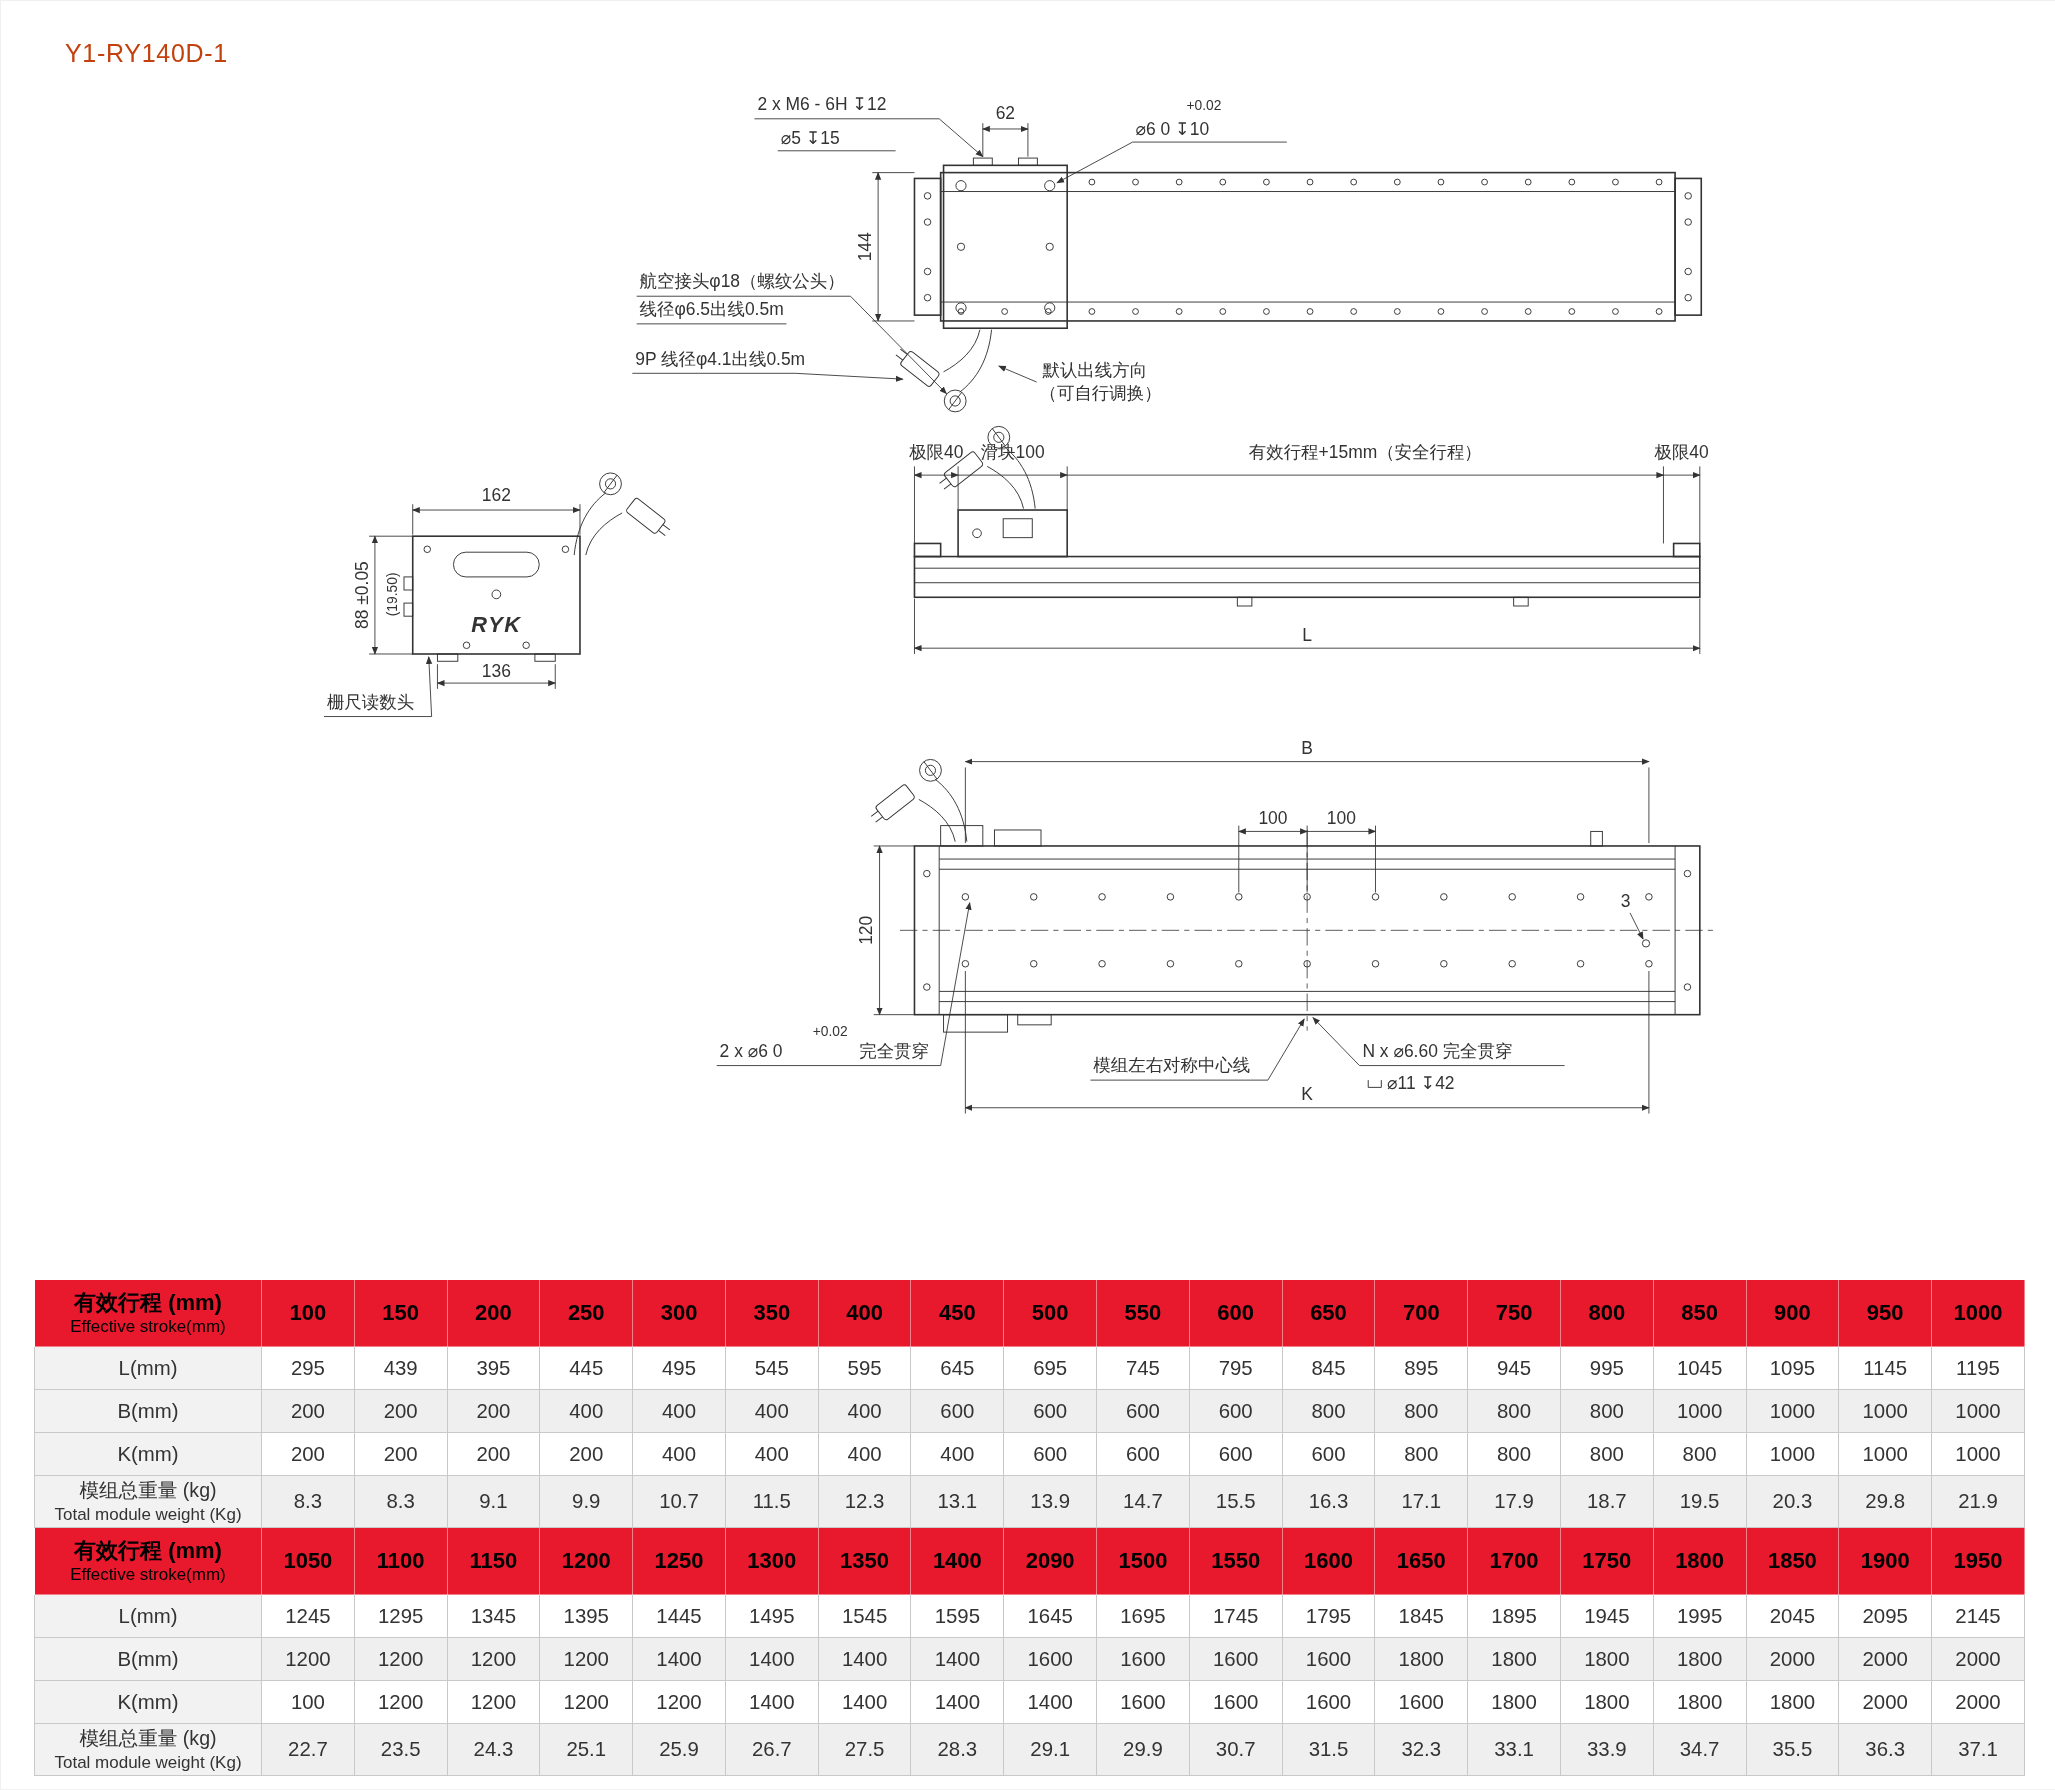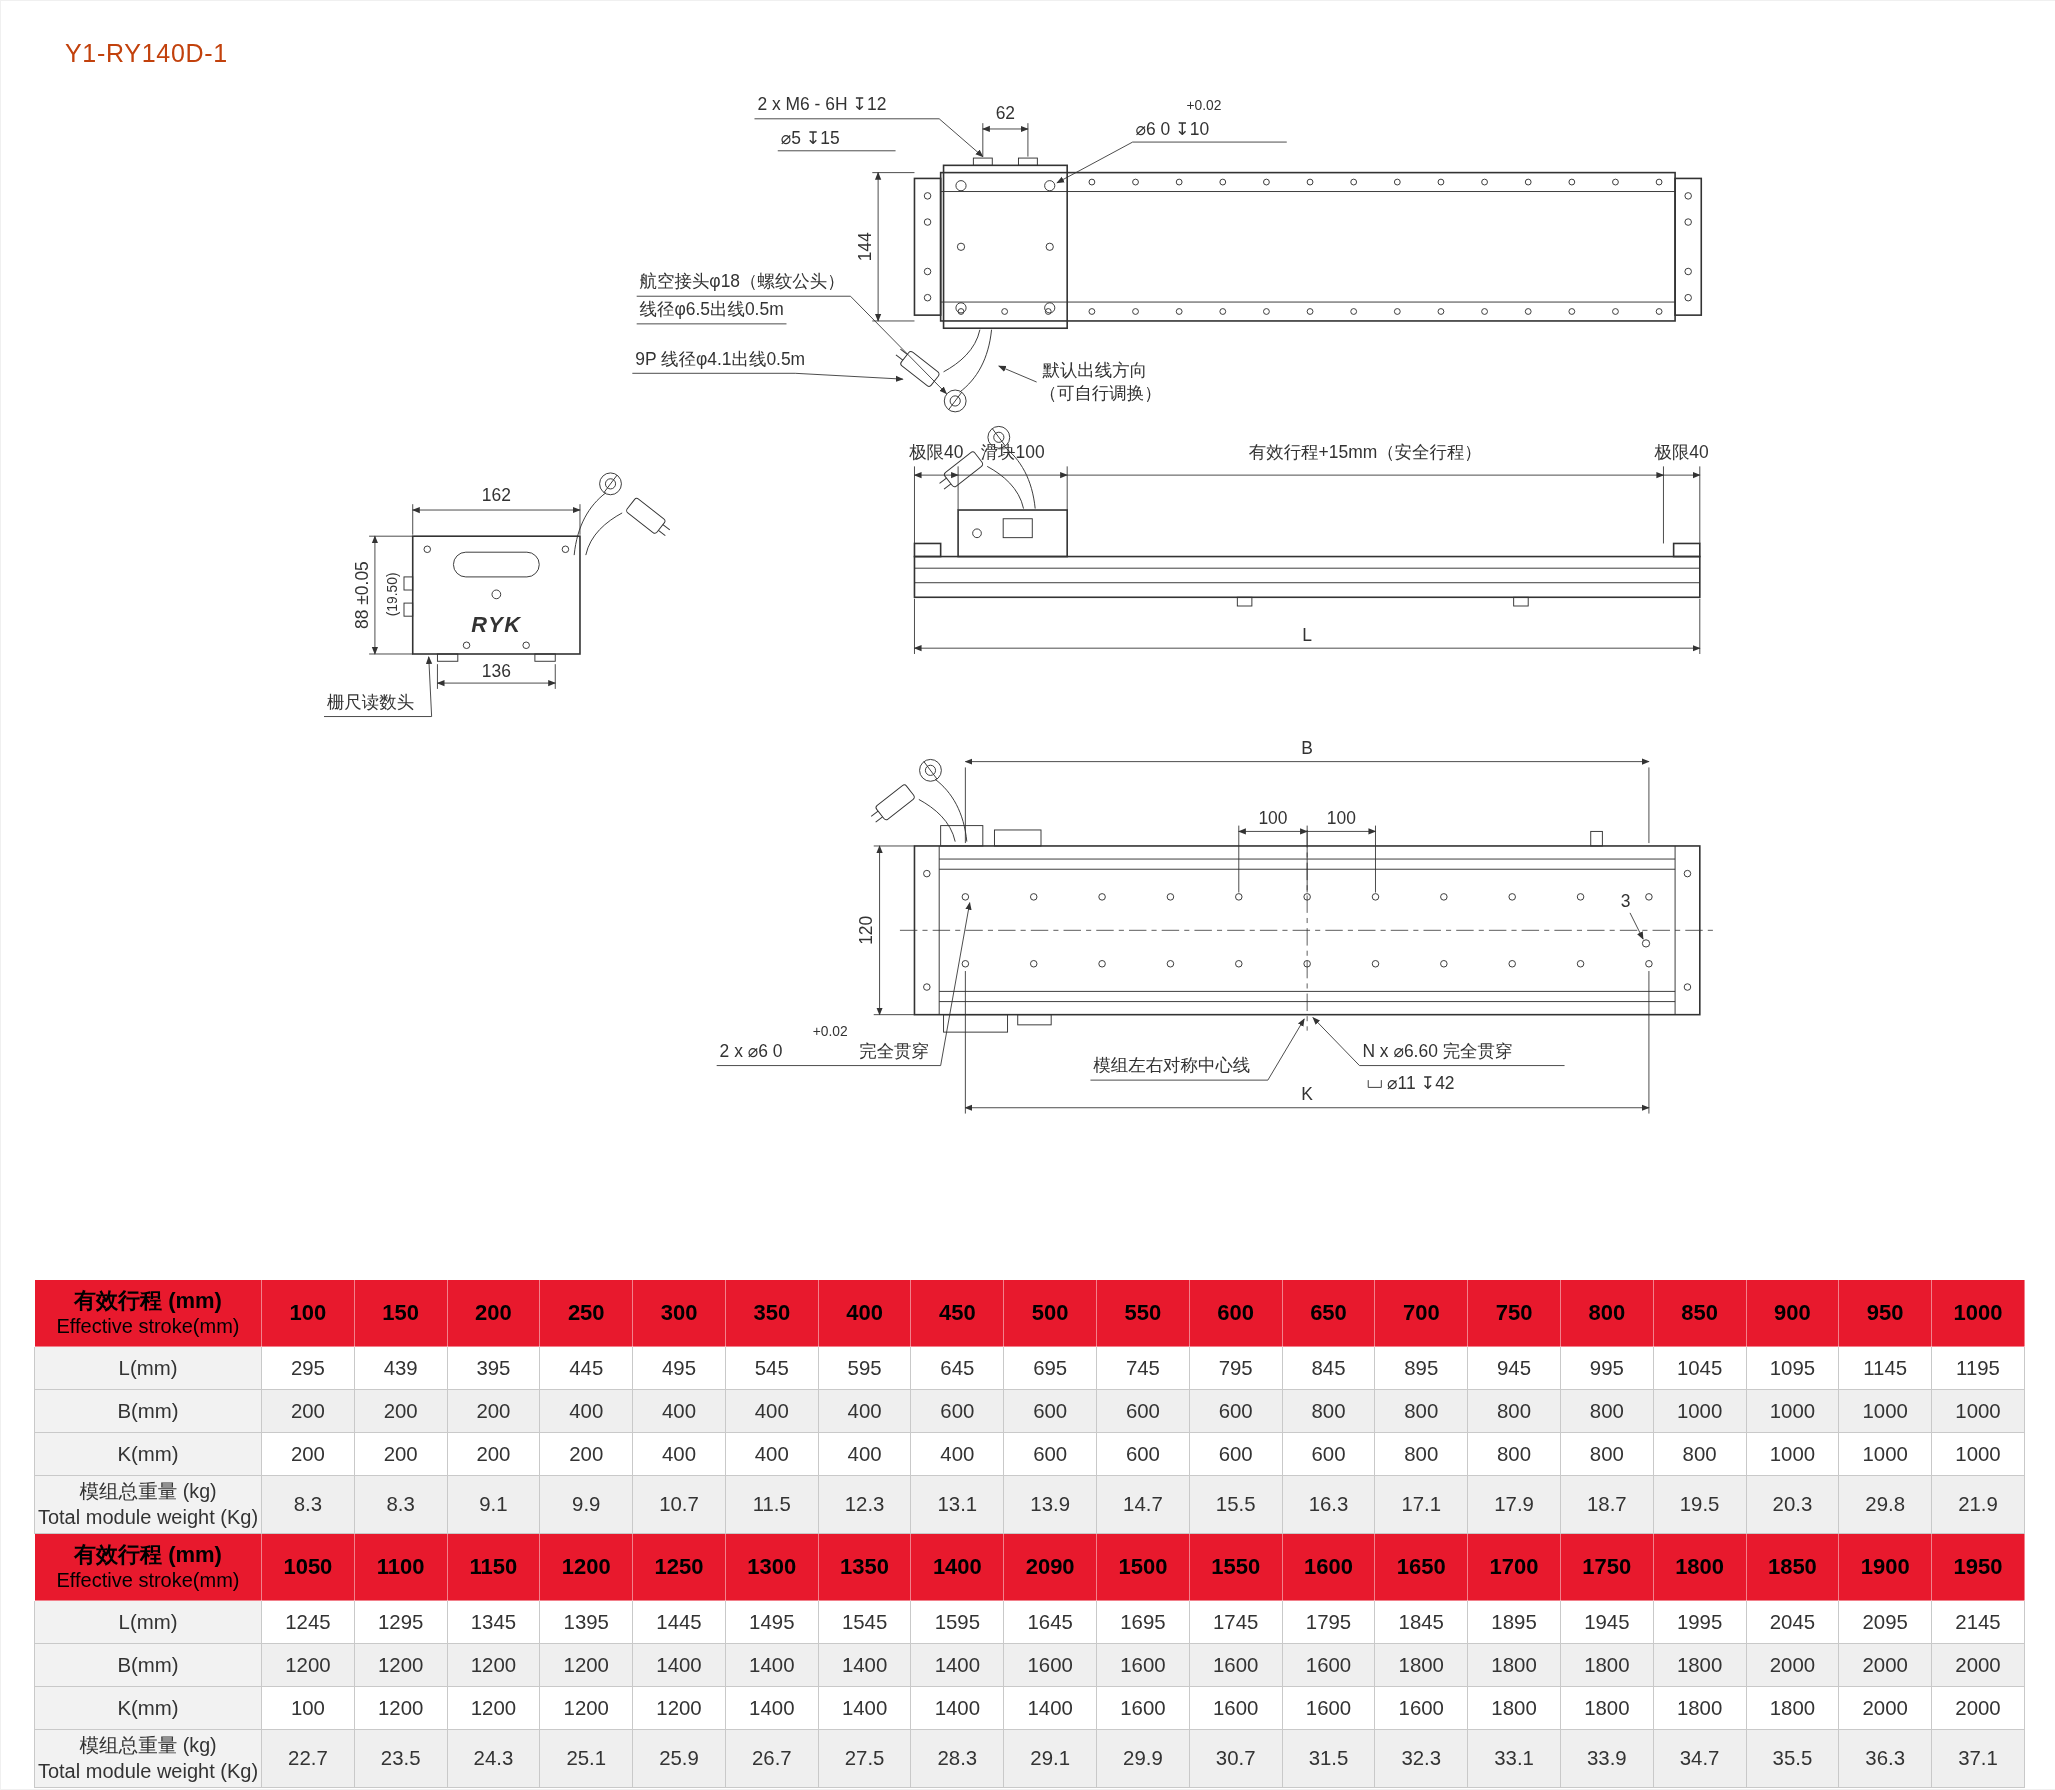--- a/index.html
+++ b/index.html
@@ -15,26 +15,26 @@
   svg text{fill:#333;font-size:24px;font-family:"Liberation Sans",sans-serif;}
   svg text.sm{font-size:19px;}
   svg text.logo{font-size:30px;font-weight:bold;font-style:italic;letter-spacing:2px;}
   .table-wrap{position:absolute;left:33px;top:1278px;width:1991px;}
   table{width:100%;border-collapse:collapse;table-layout:fixed;}
   td{border:0.7px solid var(--border);text-align:center;vertical-align:middle;font-size:20.4px;color:#333;padding:1.5px;background:#fff;}
   td.label-cell{background:var(--labelbg);}
   tr.shade td{background:var(--shade);}
   tr.shade td.label-cell{background:var(--labelbg);}
   tr{height:43px;}
-  tr.weight-row{height:58px;}
+  tr.weight-row{height:52px;}
   tr.red-row{height:67px;}
   tr.red-row td{background:var(--accent);color:#000000;font-weight:bold;font-size:22px;border-color:rgba(255,255,255,0.45);}
   tr.red-row td.label-cell{background:var(--accent);}
   .zh{font-size:22px;font-weight:bold;line-height:1.25;}
-  .en{font-size:20px;font-weight:normal;line-height:1.25;}
+  .en{font-size:17px;font-weight:normal;line-height:1.25;}
   .zh2{font-size:19.6px;font-weight:normal;line-height:1.3;}
 </style>
 </head>
 <body>
 
 <div class="sheet">
 
   <div class="title">Y1-RY140D-1</div>
 
   <svg class="drawing" width="2056" height="1258" viewBox="0 0 2827 1730">

